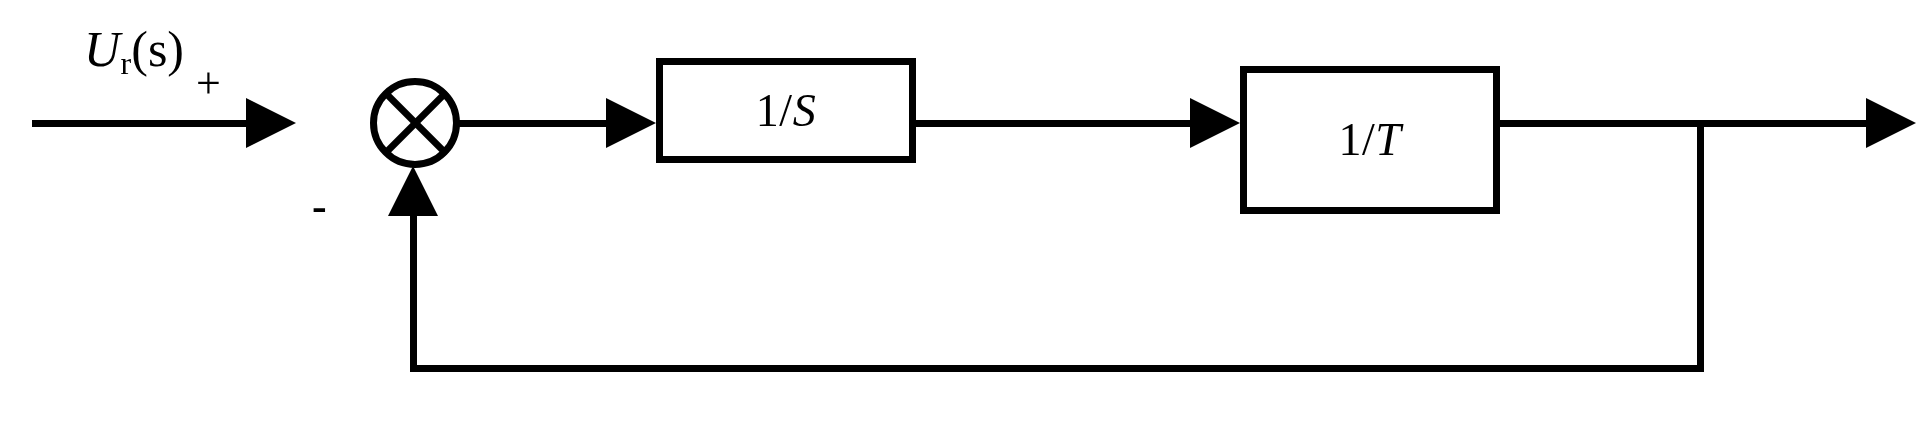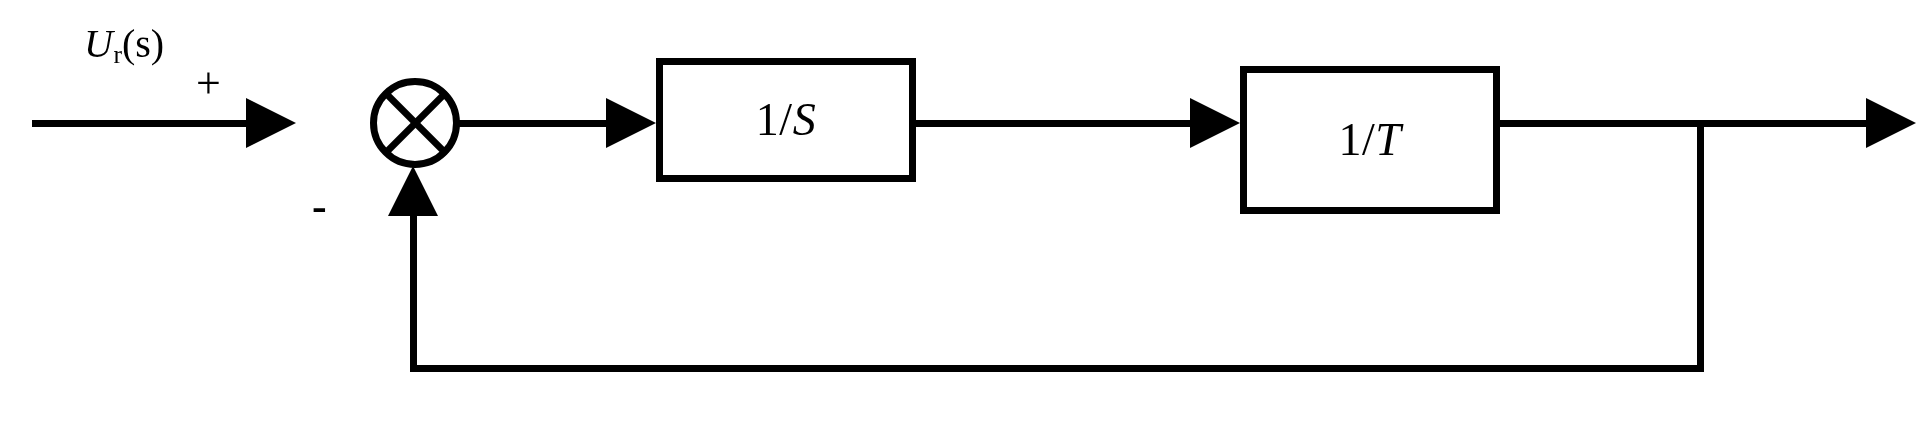--- a/index.html
+++ b/index.html
@@ -93,21 +93,21 @@
   .sj-cross.b { transform: rotate(-45deg); }
 
   
   .label {
     position: absolute;
     color: #000000;
     white-space: nowrap;
     line-height: 1;
   }
   .signal-label {
-    font-size: 40px;
+    font-size: 50px;
   }
   .signal-label .var {
     font-style: italic;
   }
   .signal-label .sub {
     font-style: normal;
     font-size: 0.64em;
     vertical-align: -0.24em;
     margin-left: 0.5px;
   }
@@ -142,21 +142,21 @@
     <div class="sj-circle"></div>
     <div class="sj-cross a"></div>
     <div class="sj-cross b"></div>
   </div>
 
   <div class="label sign-minus" style="left:312px; top:185px;">-</div>
 
   <div class="wire wire-h" style="left:456px; top:120px; width:150px;"></div>
   <div class="arrow-right" style="left:606px; top:98px;"></div>
 
-  <div class="block" style="left:656px; top:58px; width:260px; height:124px;">
+  <div class="block" style="left:656px; top:58px; width:260px; height:105px;">
     <div class="block-label">
       <span class="num">1/</span><span class="var">S</span>
     </div>
   </div>
 
   <div class="wire wire-h" style="left:916px; top:120px; width:274px;"></div>
   <div class="arrow-right" style="left:1190px; top:98px;"></div>
 
   <div class="block" style="left:1240px; top:66px; width:260px; height:148px;">
     <div class="block-label">

